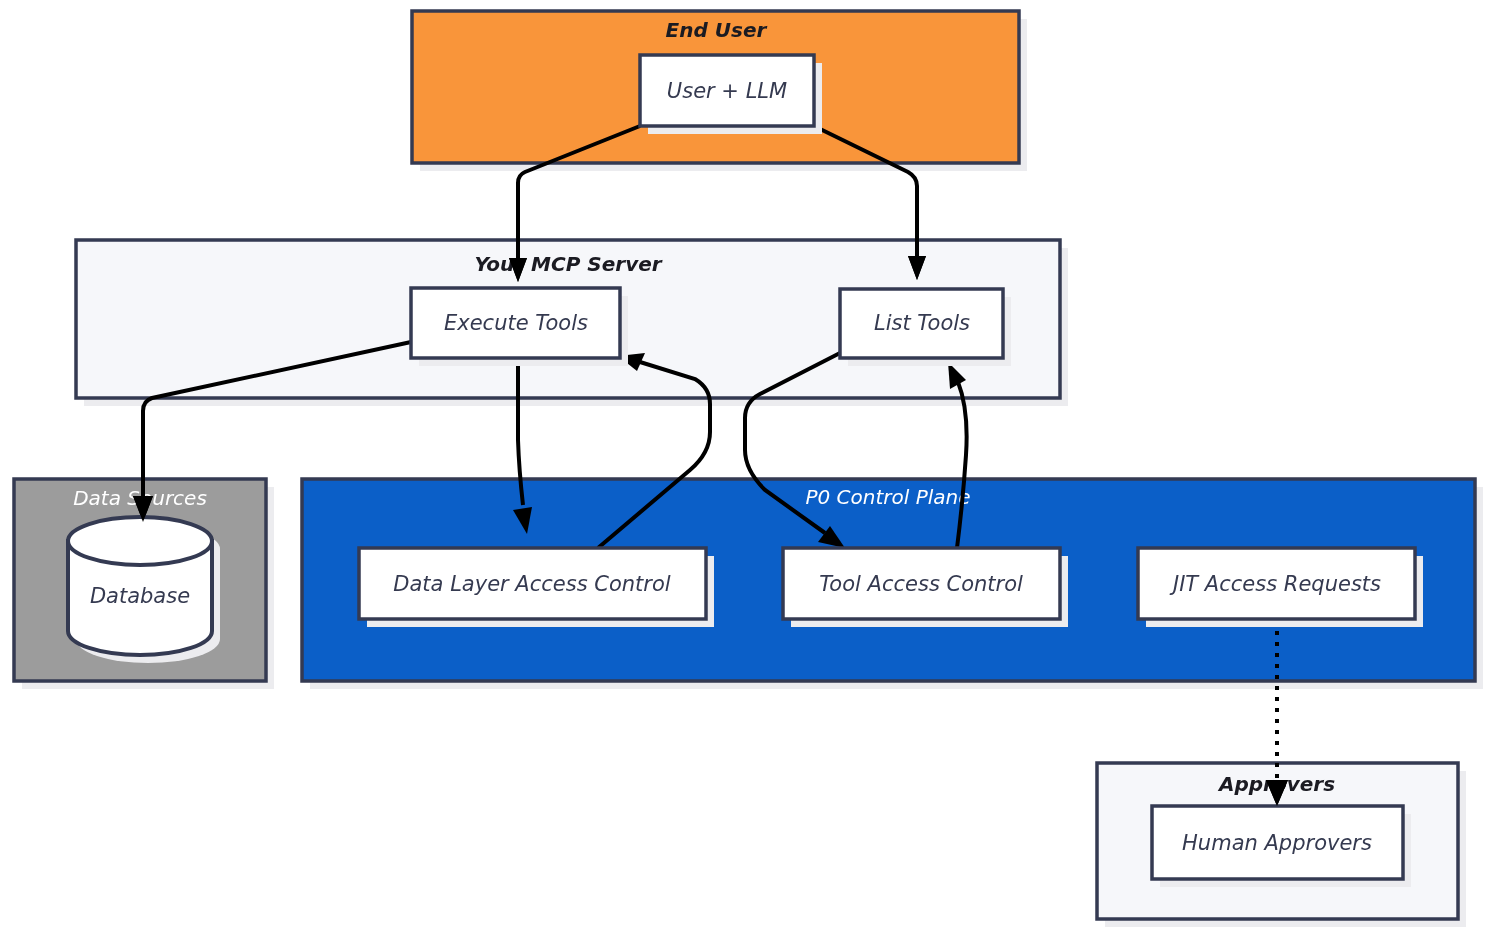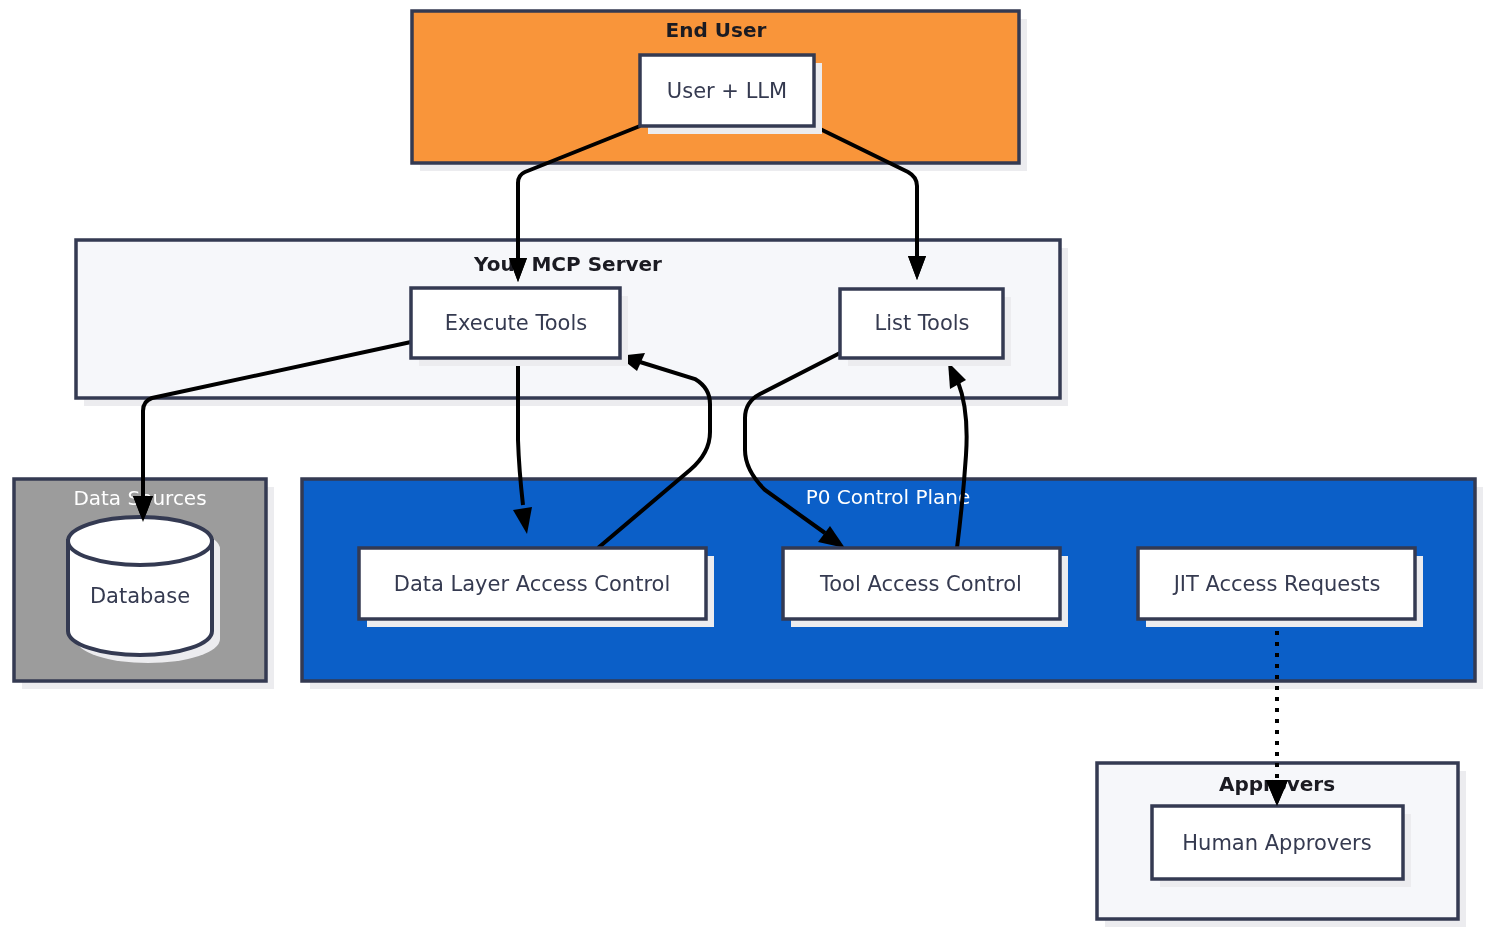--- a/index.html
+++ b/index.html
@@ -10,20 +10,21 @@
   body {
     width: 1488px;
     height: 933px;
     font-family: "DejaVu Sans", sans-serif;
     overflow: hidden;
   }
   #diagram-root {
     position: relative;
     width: 1196px;
     height: 933px;
+    font-style: italic;
   }
   svg#flow {
     display: block;
     width: 1488px;
     height: 933px;
   }
   .cluster-rect {
     stroke: #343a52;
     stroke-width: 3.5;
   }

